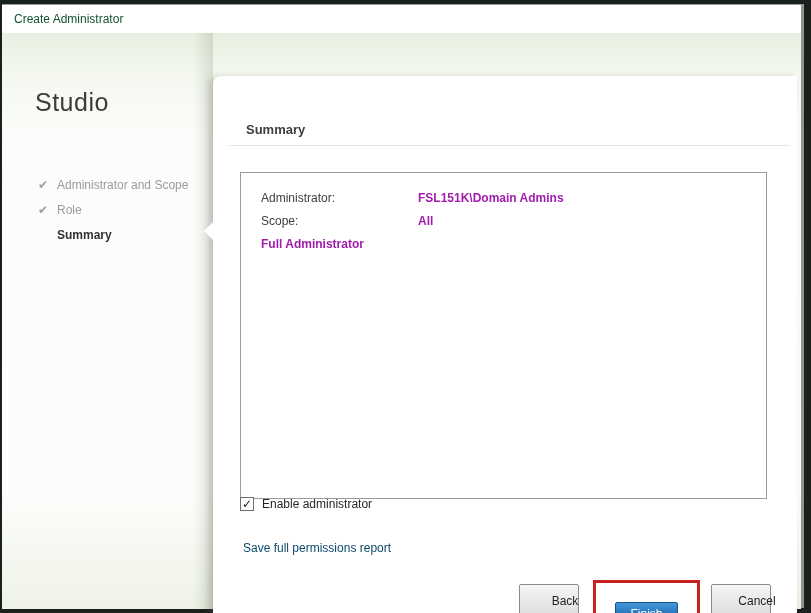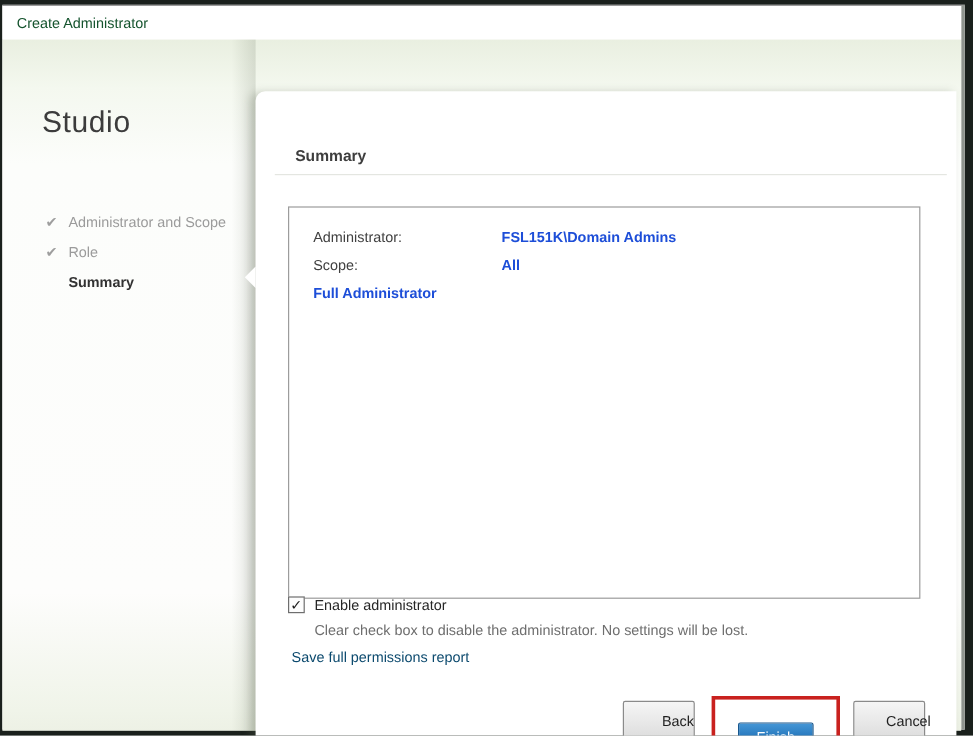--- a/index.html
+++ b/index.html
@@ -70,21 +70,21 @@
     height: 1px; background: #e4e6e1;
   }
   .sumbox {
     position: absolute; left: 27px; top: 84px; width: 527px; height: 327px;
     border: 1px solid #9c9c9c; background: #ffffff;
     padding: 13px 0 0 20px;
     margin-top: 12px;
   }
   .sumrow { display: flex; height: 23px; align-items: center; font-size: 12px; }
   .sumrow .lbl { width: 157px; color: #404040; }
-  .sumrow .val { font-weight: bold; color: #1d4ed8; }
+  .sumrow .val { font-weight: bold; color: #a21caf; }
   
   .cb-row {
     position: absolute; left: 27px; top: 421px;
     display: flex; align-items: center;
   }
   .checkbox {
     width: 14px; height: 14px; border: 1px solid #6e6e6e; background: #fdfdfd;
     display: flex; align-items: center; justify-content: center;
     font-size: 12px; color: #1c1c1c; line-height: 1;
   }
@@ -170,21 +170,20 @@
         </div>
       </div>
 
       <div class="cb-row">
         <span class="checkbox">
           <span>✓</span>
         </span>
         <span class="cb-label">Enable administrator</span>
       </div>
 
-      <div class="help-text">Clear check box to disable the administrator. No settings will be lost.</div>
 
       <div class="report-link">Save full permissions report</div>
 
       <button class="btn btn-back">Back</button>
       <div class="finish-annotation">
         <button class="btn-finish">Finish</button>
       </div>
       <button class="btn btn-cancel">Cancel</button>
     </div>
 

